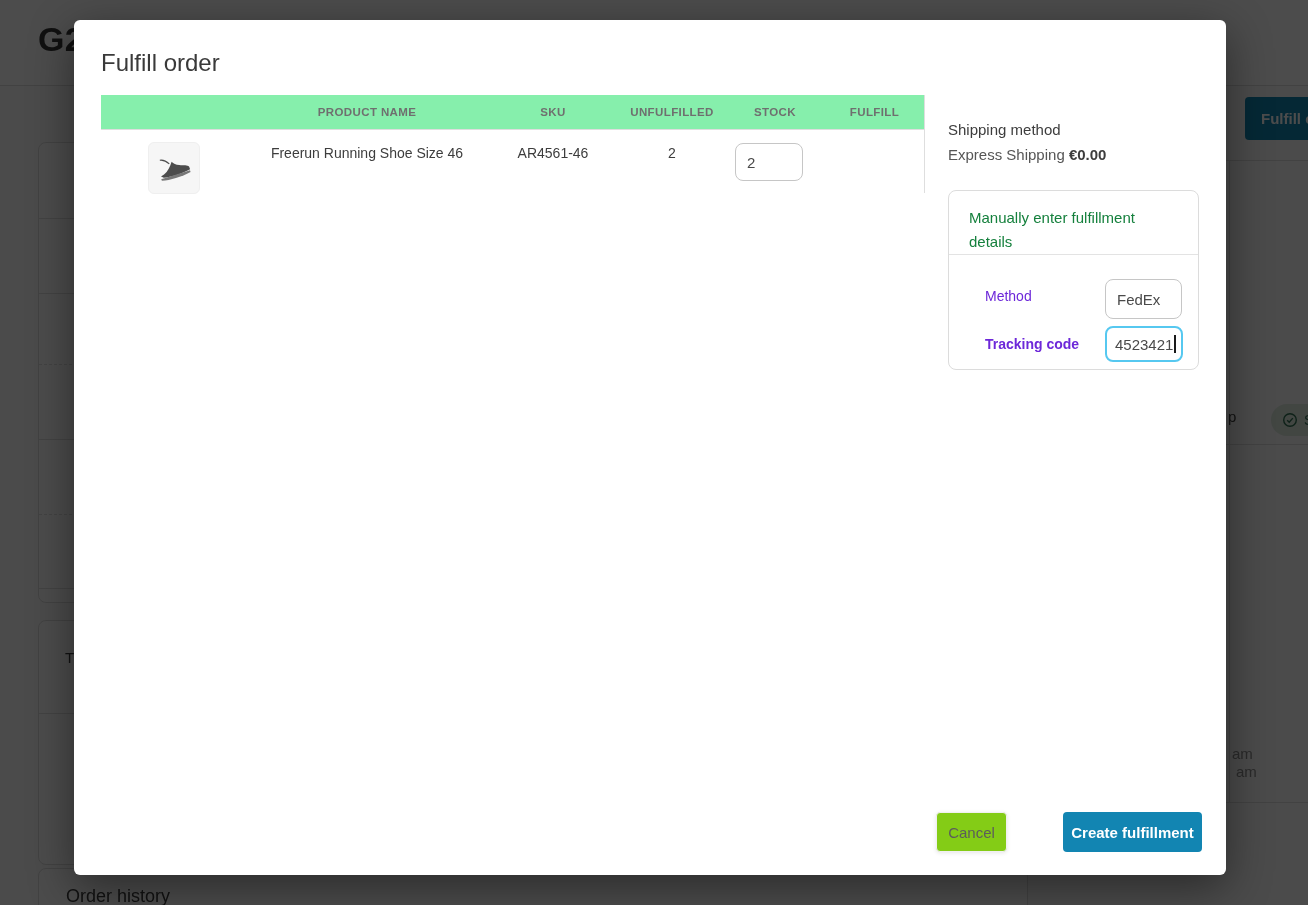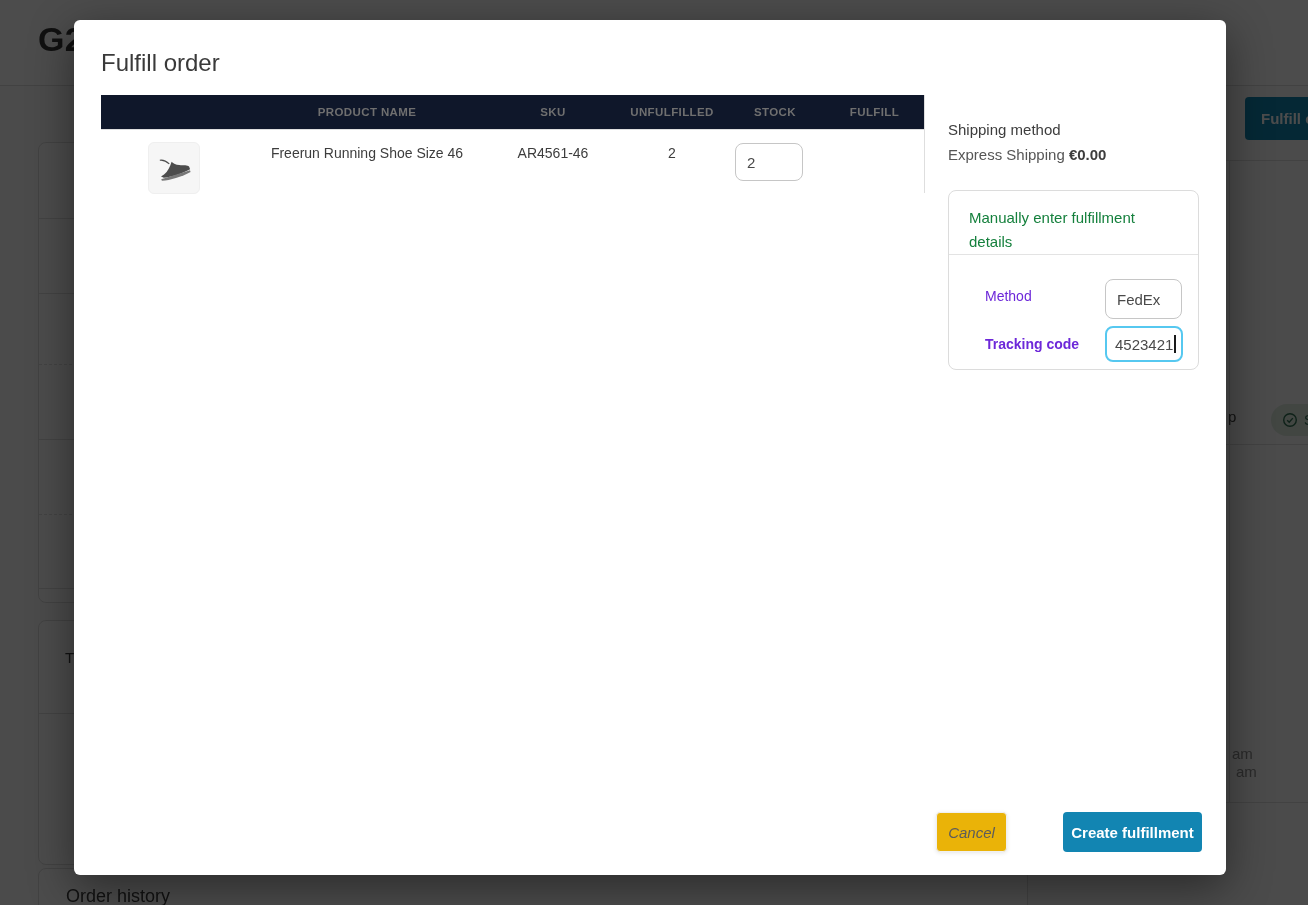--- a/index.html
+++ b/index.html
@@ -25,21 +25,21 @@
   .bg-pill{position:absolute;left:1271px;top:404px;width:90px;height:32px;border-radius:16px;background:#dcead f;
     background:#dceade;display:flex;align-items:center;gap:6px;padding-left:11px;box-sizing:border-box;
     color:#2f6e51;font-size:14px;font-weight:500;}
   .bg-order-history{position:absolute;left:27px;top:17px;font-size:18px;font-weight:500;color:#3d3d3d;}
   .overlay{position:absolute;inset:0;background:rgba(0,0,0,0.7);}
   
   .modal{position:absolute;left:74px;top:20px;width:1152px;height:855px;background:#fff;border-radius:6px;
     box-shadow:0 12px 45px rgba(0,0,0,.45);}
   .modal-title{position:absolute;left:27px;top:29px;font-size:24px;font-weight:400;color:#3a3a3a;}
   
-  .tbl-head{position:absolute;left:27px;top:75px;width:823px;height:35px;display:flex;background:#0f172a;
+  .tbl-head{position:absolute;left:27px;top:75px;width:823px;height:35px;display:flex;background:#86efac;
     border-bottom:1px solid #dedede;box-sizing:border-box;}
   .tbl-head .th{font-size:11.5px;font-weight:700;color:#6f6f6f;letter-spacing:.4px;text-align:center;
     line-height:34px;white-space:nowrap;overflow:hidden;}
   .tbl-row{position:absolute;left:27px;top:110px;width:823px;height:63px;display:flex;}
   .c0{width:146px;} .c1{width:240px;} .c2{width:132px;} .c3{width:106px;} .c4{width:100px;} .c5{width:99px;}
   .tbl-row .td{font-size:14px;color:#3d3d3d;text-align:center;padding-top:15px;box-sizing:border-box;}
   .thumb{width:52px;height:52px;margin:12px auto 0 auto;border-radius:6px;background:#f6f6f6;border:1px solid #efefef;
     box-sizing:border-box;display:flex;align-items:center;justify-content:center;}
   .tbl-vline{position:absolute;left:850px;top:75px;width:1px;height:98px;background:#dedede;}
   
@@ -59,22 +59,22 @@
   .lbl-method{top:97px;font-weight:400;}
   .lbl-tracking{top:145px;font-weight:700;}
   .method-input{position:absolute;left:156px;top:88px;width:77px;height:40px;}
   .tracking-input{position:absolute;left:156px;top:135px;width:78px;height:36px;border:2px solid var(--focus-border);
     padding-left:8px;}
   .caret{display:inline-block;width:1.5px;height:18px;background:#1a1a1a;margin-left:1px;animation:blink 1s steps(1) infinite;}
   @keyframes blink{50%{opacity:0;}}
   
   .btn{position:absolute;top:792px;height:40px;border-radius:4px;font-family:inherit;font-size:15px;
     display:flex;align-items:center;justify-content:center;cursor:pointer;box-sizing:border-box;}
-  .btn-cancel{left:862px;width:71px;background:#eab308;border:1px solid #f0f0f0;color:#5c5c5c;font-weight:500;
-    box-shadow:0 1px 4px rgba(0,0,0,.10);font-style:italic;}
+  .btn-cancel{left:862px;width:71px;background:#84cc16;border:1px solid #f0f0f0;color:#5c5c5c;font-weight:500;
+    box-shadow:0 1px 4px rgba(0,0,0,.10);}
   .btn-submit{left:989px;width:139px;background:var(--primary);border:none;color:#fff;font-weight:700;}
 </style>
 </head>
 <body style="--primary: #1285b2; --focus-border: #56c8f0;">
 
 <div class="bg-page">
   <div class="bg-header">
     <div class="bg-title">G2</div>
   </div>
 

